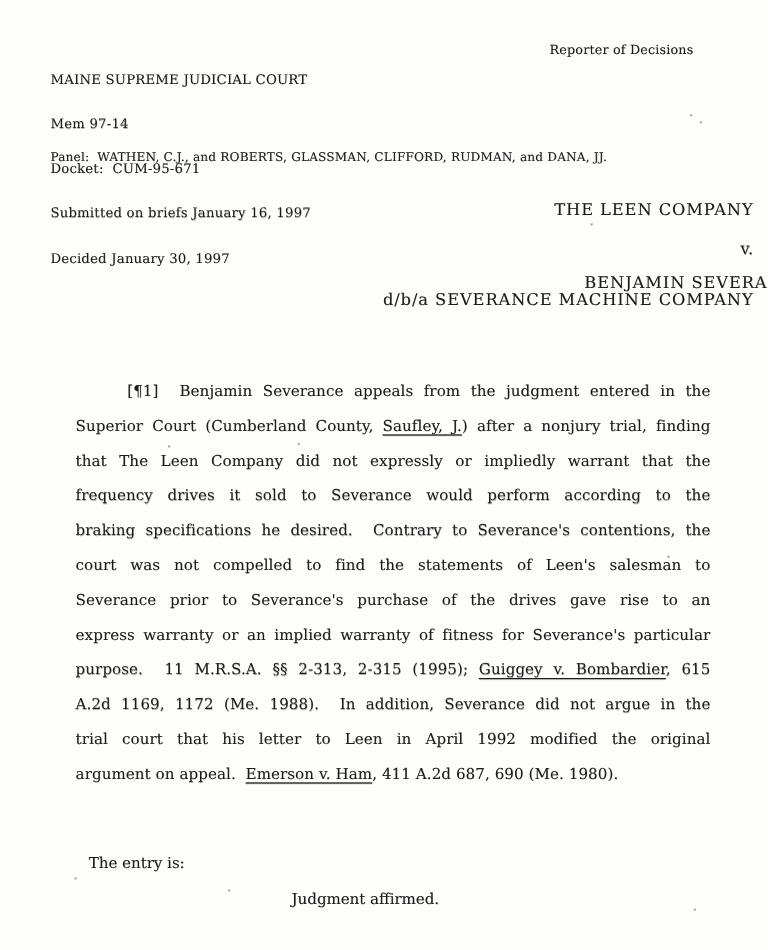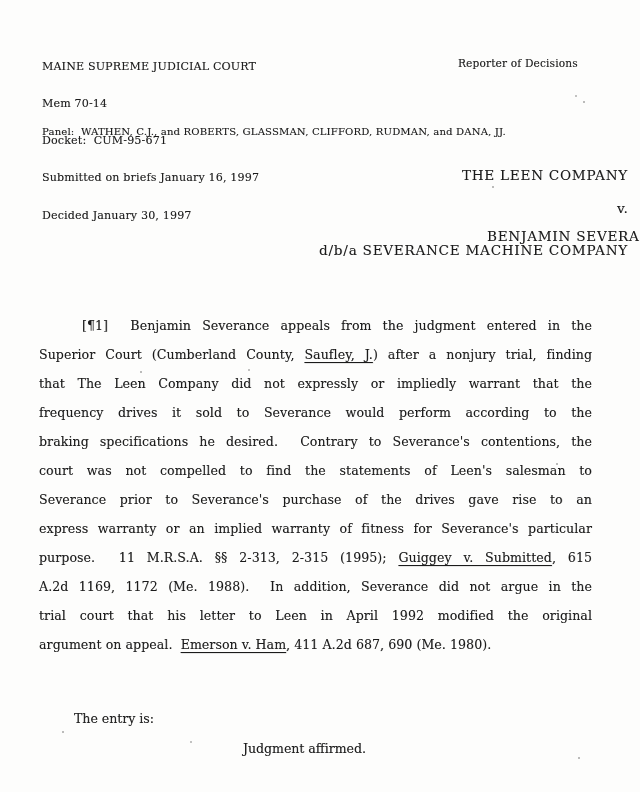--- a/index.html
+++ b/index.html
@@ -26,21 +26,20 @@
     line-height: 12.4px;
     white-space: pre-wrap;
     letter-spacing: 0.2px;
   }
   .reporter {
     position: absolute;
     top: 36px;
     left: 458px;
     font-size: 10.5px;
     letter-spacing: 0.2px;
-    margin-top: 21px;
   }
   .panel {
     position: absolute;
     top: 126px;
     left: 42px;
     width: 560px;
     font-size: 10px;
     white-space: pre-wrap;
     letter-spacing: 0.2px;
   }
@@ -73,20 +72,21 @@
     width: 553px;
     font-size: 12.5px;
   }
   .line {
     height: 29px;
     line-height: 29px;
     text-align: justify;
     text-align-last: justify;
     white-space: pre-wrap;
     letter-spacing: 0.1px;
+    margin-left: 24px;
   }
   .line.first { text-indent: 43px; }
   .line.last  { text-align-last: left; }
   .u {
     text-decoration: underline;
     text-decoration-thickness: 1px;
     text-underline-offset: 2.5px;
   }
   .entry {
     position: absolute;
@@ -121,21 +121,21 @@
   .sp8 { top: 731px; left: 62px;  width: 1.5px; height: 1.5px; }
   .sp9 { top: 463px; left: 556px; width: 1.5px; height: 1.5px; }
 </style>
 </head>
 <body>
 
 <div class="page">
 
   <div class="header">
     <div>MAINE SUPREME JUDICIAL COURT</div>
-    <div>Mem 70-14</div>
+    <div>Mem 97-14</div>
     <div>Docket:  CUM-95-671</div>
     <div>Submitted on briefs January 16, 1997</div>
     <div>Decided January 30, 1997</div>
   </div>
 
   <div class="reporter">Reporter of Decisions</div>
 
   <div class="panel">Panel:  WATHEN, C.J., and ROBERTS, GLASSMAN, CLIFFORD, RUDMAN, and DANA, JJ.</div>
 
   <div class="caption-line cap-plaintiff">THE LEEN COMPANY</div>
@@ -146,21 +146,21 @@
 
   <div class="body-block">
     <div class="line first"><span>[¶1]  Benjamin Severance appeals from the judgment entered in the</span></div>
     <div class="line"><span>Superior Court (Cumberland County, </span><span class="u">Saufley, J.</span><span>) after a nonjury trial, finding</span></div>
     <div class="line"><span>that The Leen Company did not expressly or impliedly warrant that the</span></div>
     <div class="line"><span>frequency drives it sold to Severance would perform according to the</span></div>
     <div class="line"><span>braking specifications he desired.  Contrary to Severance's contentions, the</span></div>
     <div class="line"><span>court was not compelled to find the statements of Leen's salesman to</span></div>
     <div class="line"><span>Severance prior to Severance's purchase of the drives gave rise to an</span></div>
     <div class="line"><span>express warranty or an implied warranty of fitness for Severance's particular</span></div>
-    <div class="line"><span>purpose.  11 M.R.S.A. §§ 2-313, 2-315 (1995); </span><span class="u">Guiggey v. Submitted</span><span>, 615</span></div>
+    <div class="line"><span>purpose.  11 M.R.S.A. §§ 2-313, 2-315 (1995); </span><span class="u">Guiggey v. Bombardier</span><span>, 615</span></div>
     <div class="line"><span>A.2d 1169, 1172 (Me. 1988).  In addition, Severance did not argue in the</span></div>
     <div class="line"><span>trial court that his letter to Leen in April 1992 modified the original</span></div>
     <div class="line last"><span>argument on appeal.  </span><span class="u">Emerson v. Ham</span><span>, 411 A.2d 687, 690 (Me. 1980).</span></div>
   </div>
 
   <div class="entry">The entry is:</div>
   <div class="disposition">Judgment affirmed.</div>
 
   <div class="speck sp1"></div>
   <div class="speck sp2"></div>

